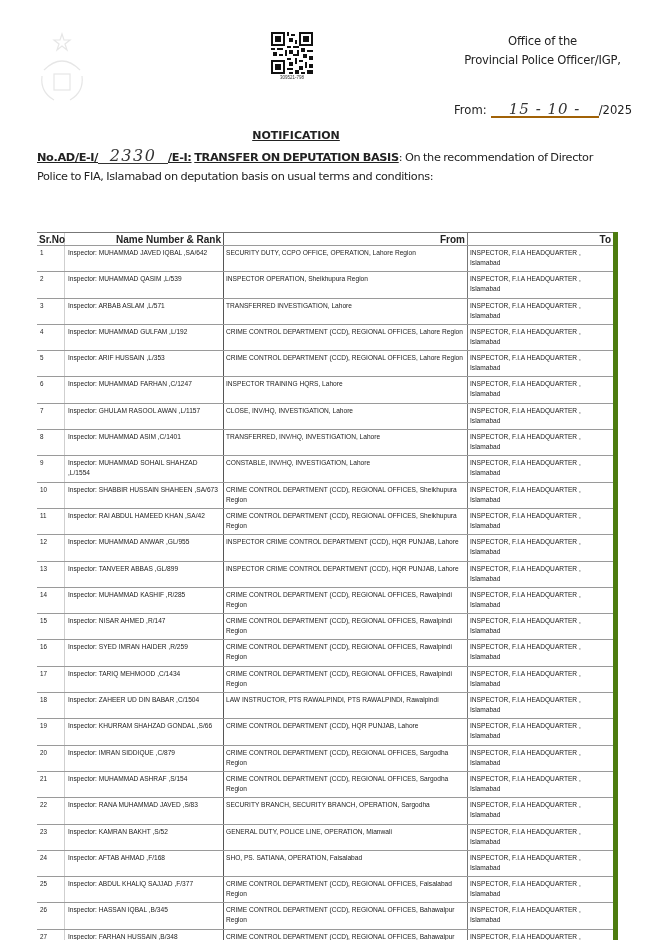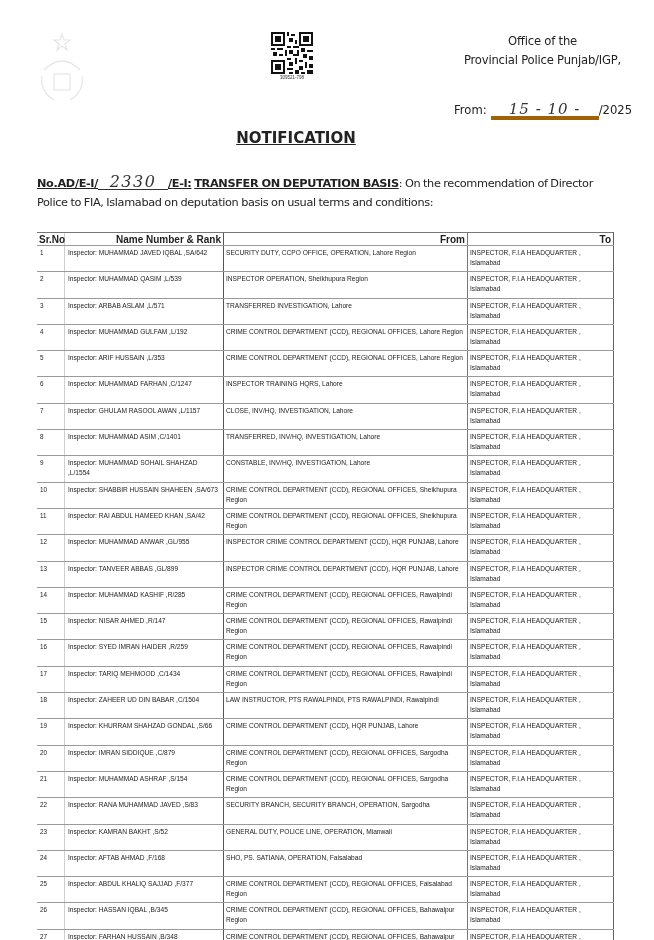--- a/index.html
+++ b/index.html
@@ -7,38 +7,38 @@
   .page { position:absolute; left:0; top:18px; width:654px; height:940px; background:#fff; }
 
   .emblem { position:absolute; left:34px; top:12px; width:56px; height:76px; opacity:0.18; }
   .qr { position:absolute; left:271px; top:14px; width:42px; height:42px; }
   .qr-code { position:absolute; left:262px; top:57px; width:60px; text-align:center; font-family:"Liberation Sans", sans-serif; font-size:4.5px; color:#333; }
 
   .office { position:absolute; left:440px; top:14px; width:205px; text-align:center; font-family:"DejaVu Sans", sans-serif; font-size:11.6px; line-height:19px; color:#222; letter-spacing:-0.2px; }
   .office div { white-space:nowrap; }
 
   .dated { position:absolute; left:454px; top:84px; font-family:"DejaVu Sans", sans-serif; font-size:11.6px; color:#222; white-space:nowrap; }
-  .dated .hand { display:inline-block; width:108px; border-bottom:4px solid #a16207; font-family:"DejaVu Serif", serif; font-style:italic; font-size:15px; color:#333; text-align:center; letter-spacing:1px; line-height:14px; margin-left:4px; margin-right:0px; }
-
-  .notif-title { position:absolute; left:0; width:592px; top:111px; text-align:center; font-family:"DejaVu Sans", sans-serif; font-weight:bold; font-size:15px; text-decoration:underline; color:#222; }
-
-  .body-text { position:absolute; left:37px; top:131px; width:579px; font-family:"DejaVu Sans", sans-serif; font-size:11.3px; line-height:18.5px; color:#222; text-align:justify; letter-spacing:-0.35px; word-spacing:-0.5px;margin-top:26px; }
+  .dated .hand { display:inline-block; width:108px; border-bottom:2px solid #a16207; font-family:"DejaVu Serif", serif; font-style:italic; font-size:15px; color:#333; text-align:center; letter-spacing:1px; line-height:14px; margin-left:4px; margin-right:0px; }
+
+  .notif-title { position:absolute; left:0; width:592px; top:111px; text-align:center; font-family:"DejaVu Sans", sans-serif; font-weight:bold; font-size:11px; text-decoration:underline; color:#222; }
+
+  .body-text { position:absolute; left:37px; top:131px; width:579px; font-family:"DejaVu Sans", sans-serif; font-size:11.3px; line-height:18.5px; color:#222; text-align:justify; letter-spacing:-0.35px; word-spacing:-0.5px; }
   .body-text .ref { font-weight:bold; text-decoration:underline; }
   .body-text .hand-num { display:inline-block; width:70px; border-bottom:1px solid #333; font-family:"DejaVu Serif", serif; font-style:italic; font-size:16px; color:#333; text-align:center; line-height:14px; letter-spacing:1.5px; }
   .body-text .subject { font-weight:bold; text-decoration:underline; }
   .body-text .line { display:block; white-space:nowrap; text-align:left; }
 
   .tbl { position:absolute; left:37px; top:214px; width:573px; border-collapse:collapse; font-family:"Liberation Sans", sans-serif; font-size:6.6px; color:#222; table-layout:fixed; }
   .tbl th { font-weight:bold; text-align:right; font-size:10px; height:12px; padding:0 2px; vertical-align:middle; }
   .tbl td { height:23.3px; padding:0 2px; vertical-align:top; line-height:10px; padding-top:2px; }
   .tbl th, .tbl td { border-bottom:1px solid #9a9a9a; }
   .tbl .c-sr { width:23px; border-left:none; }
   .tbl .c-name { width:154px; border-left:1px solid #cfcfcf;margin-left:8px; }
   .tbl .c-from { width:239px; border-left:1.5px solid #555;margin-left:23px; }
-  .tbl .c-to { width:141px; border-left:1px solid #777; border-right:1px solid #4d7c0f; }
+  .tbl .c-to { width:141px; border-left:1px solid #777; border-right:5px solid #4d7c0f; }
   .tbl thead th { border-top:1px solid #777; }
   .tbl td.c-sr { font-size:6.3px; padding-left:3px; }
   .tbl td.c-name { padding-left:3px; }
 </style>
 </head>
 <body>
 
 <div class="page">
 
   <svg class="emblem" viewBox="0 0 56 76">
@@ -91,21 +91,21 @@
         <rect x="12" y="19" width="2" height="2"></rect>
         <rect x="18" y="19" width="3" height="2"></rect>
       <rect x="9" y="20" width="2" height="1"></rect>
         <rect x="15" y="20" width="2" height="1"></rect>
     </g>
   </svg>
   <div class="qr-code">309521-798</div>
 
   <div class="office">
     <div>Office of the</div>
-    <div>Provincial Police Punjab/IGP,</div>
+    <div>Provincial Police Officer/IGP,</div>
   </div>
 
   <div class="dated">
     <span>From:</span><span class="hand">15 - 10 -</span><span>/2025</span>
   </div>
 
   <div class="notif-title">NOTIFICATION</div>
 
   <div class="body-text">
     <span class="line"><span class="ref">No.AD/E-I/</span><span class="hand-num">2330</span><span class="ref">/E-I:</span> <span class="subject">TRANSFER ON DEPUTATION BASIS</span><span>: On the recommendation of Director</span></span>

